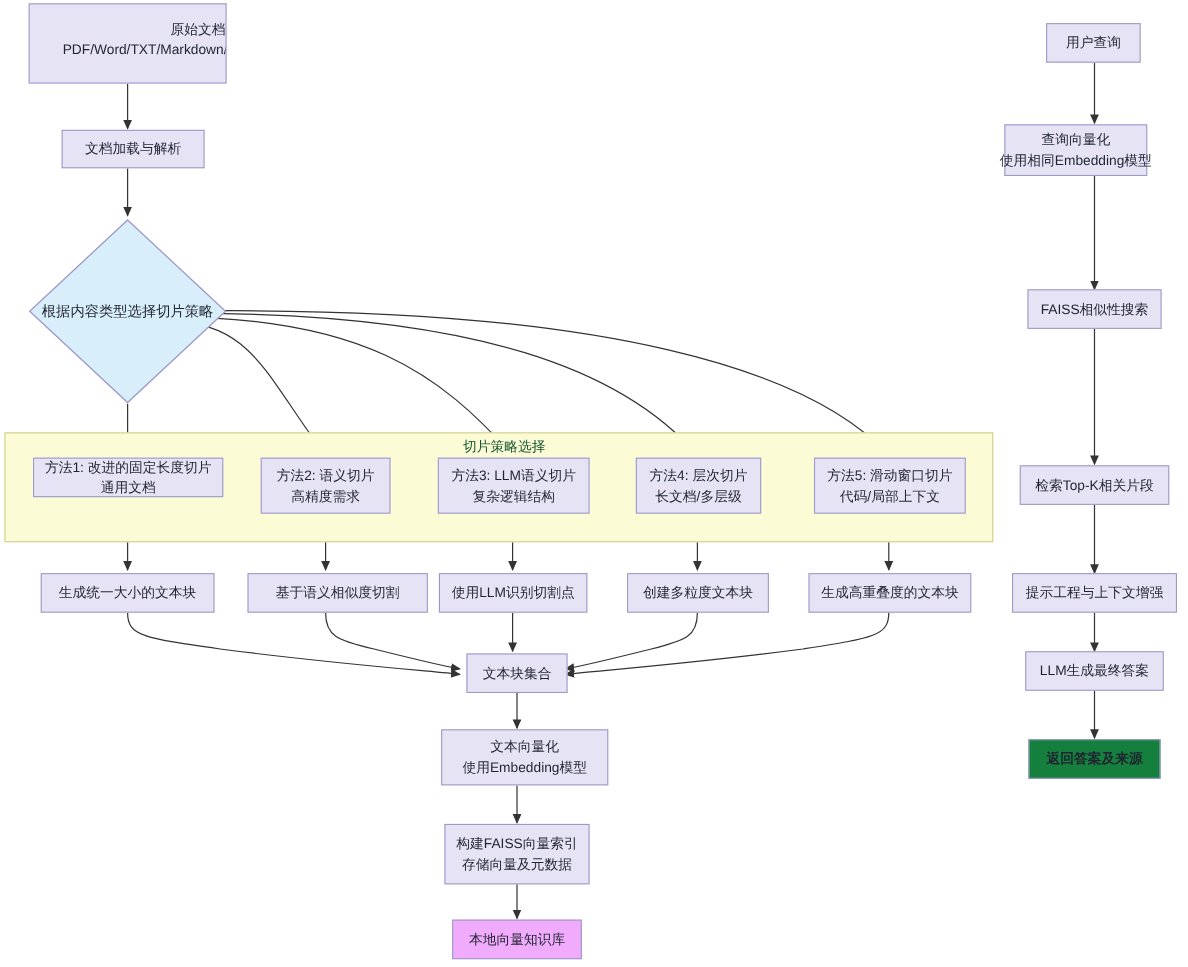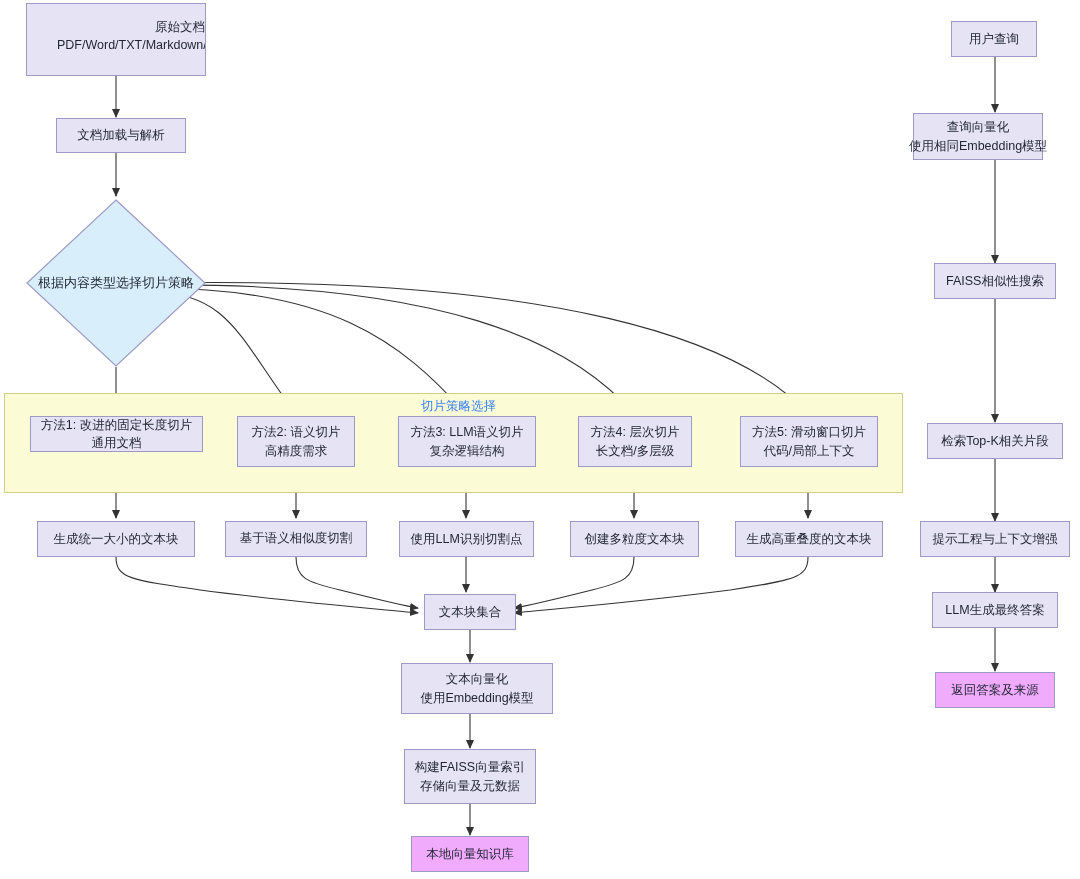--- a/index.html
+++ b/index.html
@@ -50,22 +50,23 @@
     padding-top: 14px;
   }
   .node.clip .ln {
     text-align: right;
   }
   .node.peach {
     background: #f0abfc;
     border-color: #9e9ac8;
   }
   .node.green {
-    background: #f0abfc;
+    background: #15803d;
     border-color: #9e9ac8;
+    font-weight: bold;
   }
   .diamond {
     position: absolute;
     z-index: 3;
   }
   .diamond .shape {
     position: absolute;
     left: 0;
     top: 0;
     width: 100%;
@@ -87,21 +88,21 @@
   .subgraph {
     position: absolute;
     box-sizing: border-box;
     border: 1px solid #cfcf8a;
     background: #fbfbd6;
     z-index: 1;
   }
   .subgraph-title {
     position: absolute;
     font-size: 12.5px;
-    color: #3b82f6;
+    color: #14532d;
     white-space: nowrap;
     z-index: 2;
   }
 </style>
 </head>
 <body>
 
 <div id="canvas">
 
   <svg id="edges" viewBox="0 0 1080 879">
@@ -192,21 +193,21 @@
 
   <div class="node" style="left:740px; top:416px; width:138px; height:51px;">
     <span class="ln">方法5: 滑动窗口切片</span>
     <span class="ln">代码/局部上下文</span>
   </div>
 
   <div class="node" style="left:37px; top:521px; width:158px; height:36px;">
     <span class="ln">生成统一大小的文本块</span>
   </div>
 
-  <div class="node" style="left:225px; top:521px; width:142px; height:36px;font-family:Liberation Mono, monospace;">
+  <div class="node" style="left:225px; top:521px; width:164px; height:36px;">
     <span class="ln">基于语义相似度切割</span>
   </div>
 
   <div class="node" style="left:399px; top:521px; width:135px; height:36px;">
     <span class="ln">使用LLM识别切割点</span>
   </div>
 
   <div class="node" style="left:570px; top:521px; width:129px; height:36px;">
     <span class="ln">创建多粒度文本块</span>
   </div>

